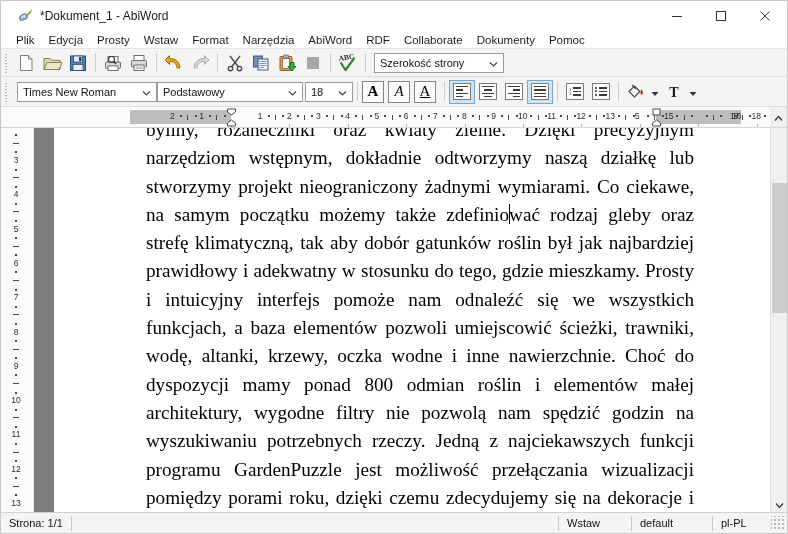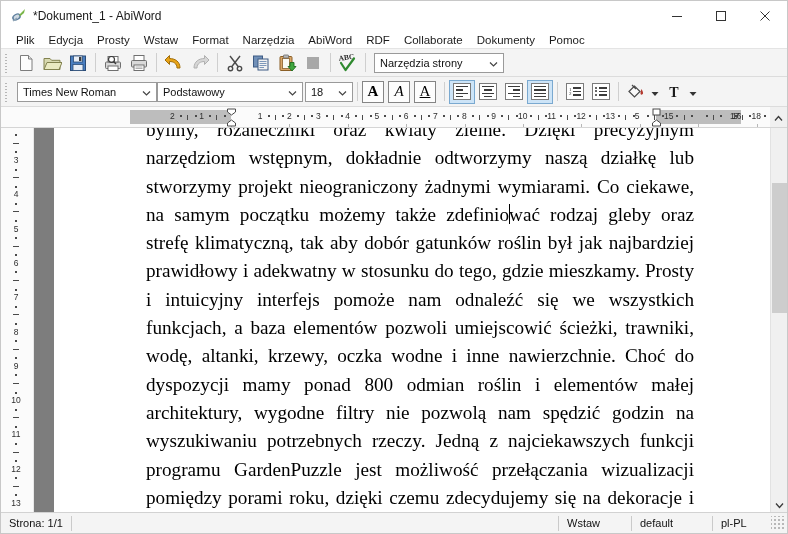--- a/index.html
+++ b/index.html
@@ -21,21 +21,21 @@
 
   
   .titlebar {
     height: 30px;
     background: #ffffff;
     display: flex;
     align-items: center;
     flex: 0 0 30px;
     position: relative;
   }
-  .title-left { display: flex; align-items: center; padding-left: 9px; }
+  .title-left { display: flex; align-items: center; padding-left: 16px; }
   .app-icon {
     width: 16px; height: 16px;
     position: relative;
     margin-right: 7px;
   }
   .app-icon svg { display:block; }
   .title-text {
     font-size: 12px;
     color: #1a1a1a;
     white-space: nowrap;
@@ -473,21 +473,21 @@
       <svg class="icon-svg" width="22" height="20" viewBox="0 0 22 20">
         <text x="2" y="8" font-family="Liberation Serif, serif" font-size="7.5" font-weight="bold" fill="#2c2c2c" transform="rotate(-8 2 8)">ABC</text>
         <path d="M4 10 L8.5 17 L17 5.5" fill="none" stroke="#2f8a2f" stroke-width="2.2" stroke-linecap="round" stroke-linejoin="round"></path>
       </svg>
         </span>
     </div>
 
     <div class="tb-sep"></div>
 
     <div class="combo combo-zoom">
-      <span>Narzędzia strony</span>
+      <span>Szerokość strony</span>
       <span class="caret">
         <svg width="9" height="9" viewBox="0 0 9 9">
             <path d="M1 3 L4.5 6.5 L8 3" fill="none" stroke="#444" stroke-width="1.2"></path>
           </svg>
       </span>
     </div>
   </div>
 
   <div class="toolbar tb2">
     <div class="grip"></div>

